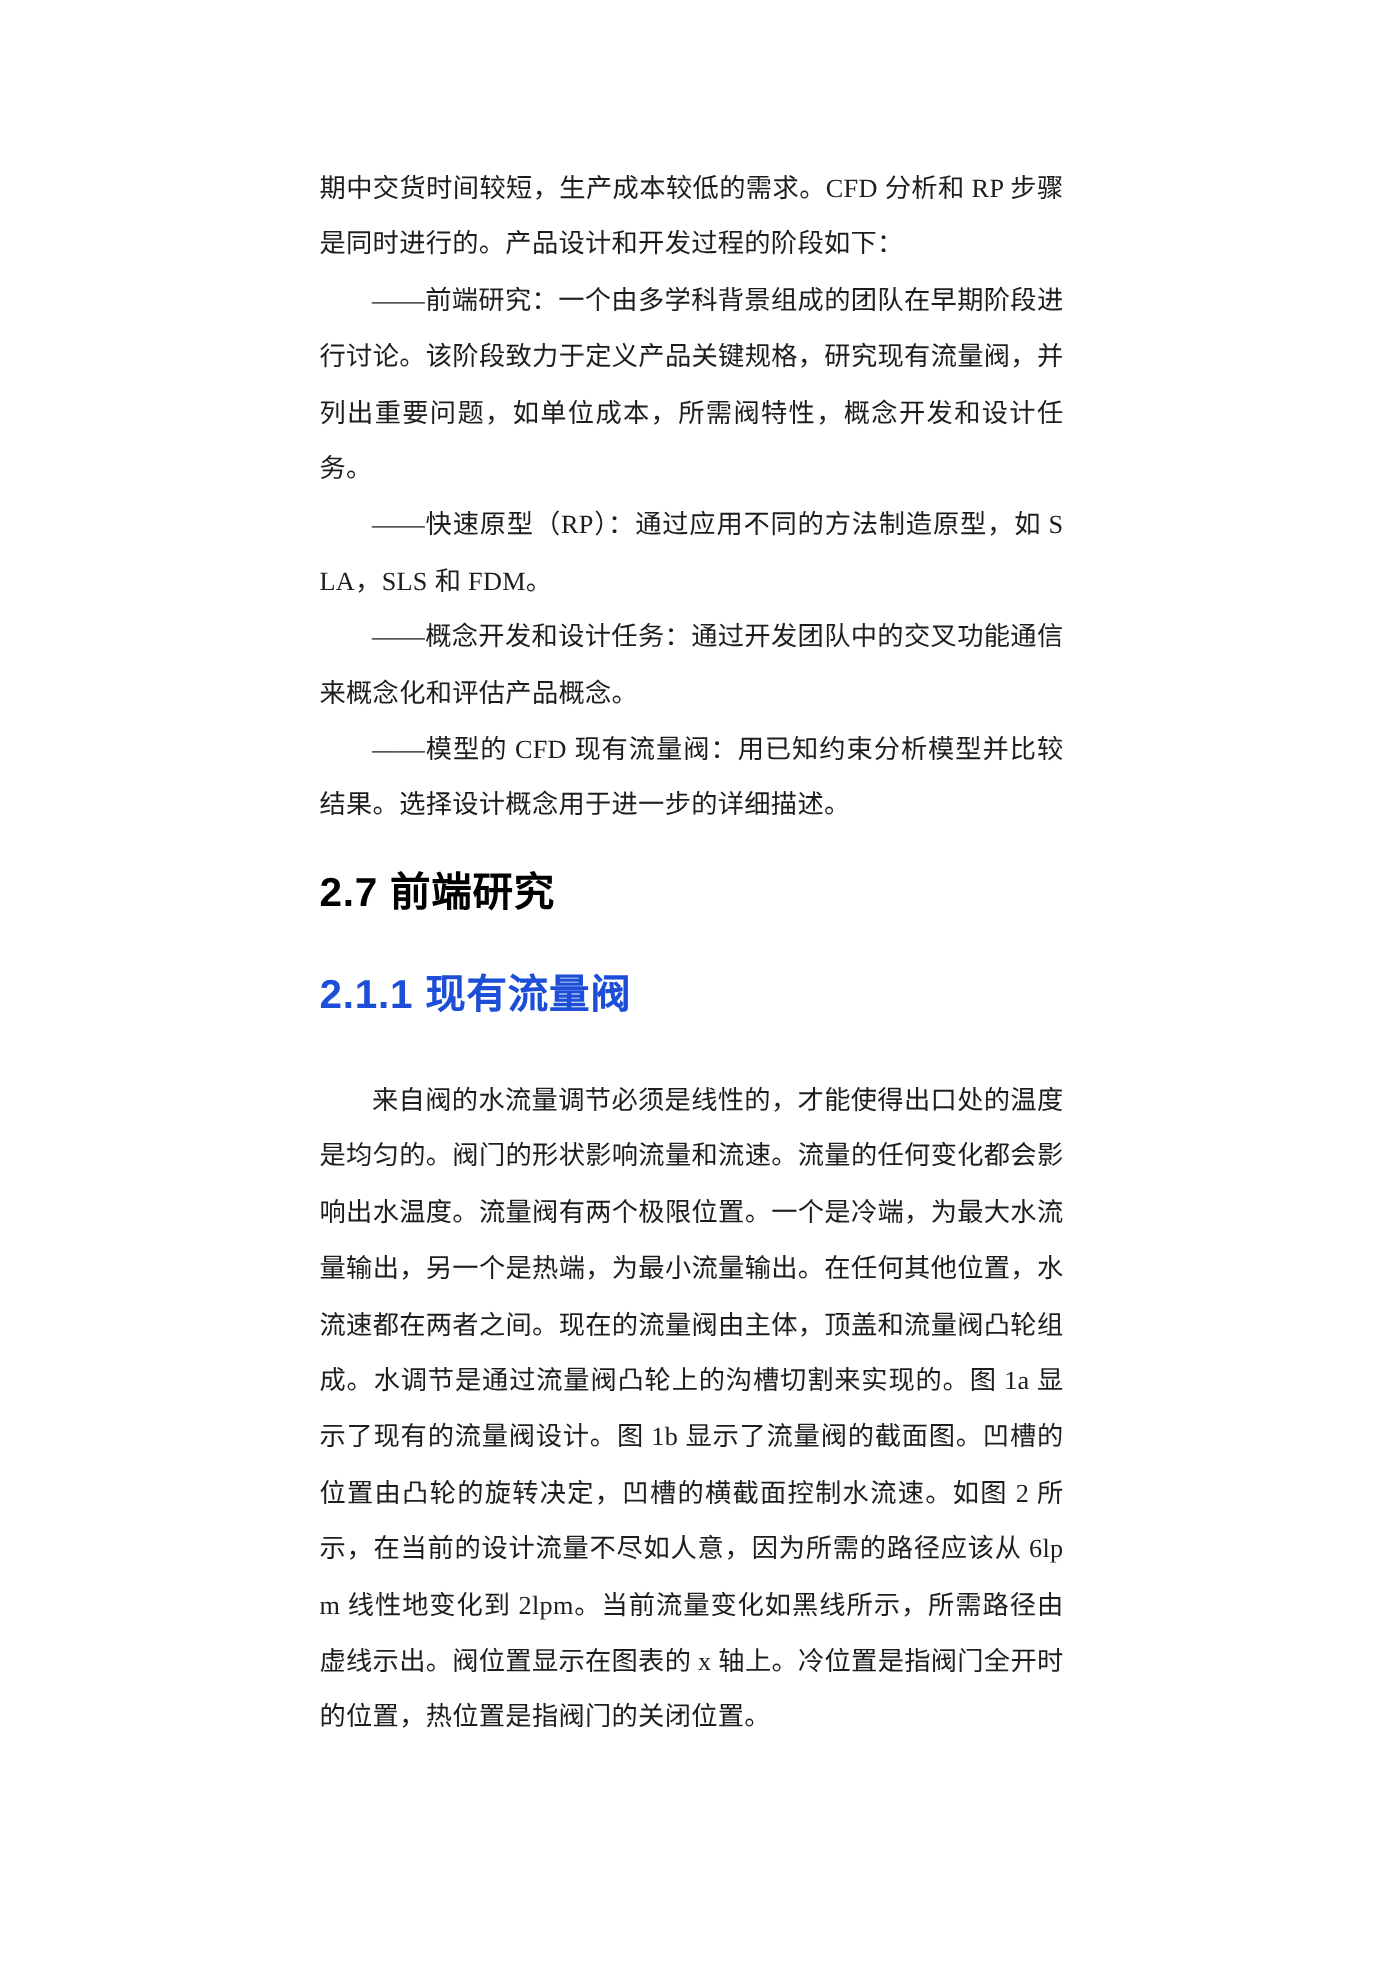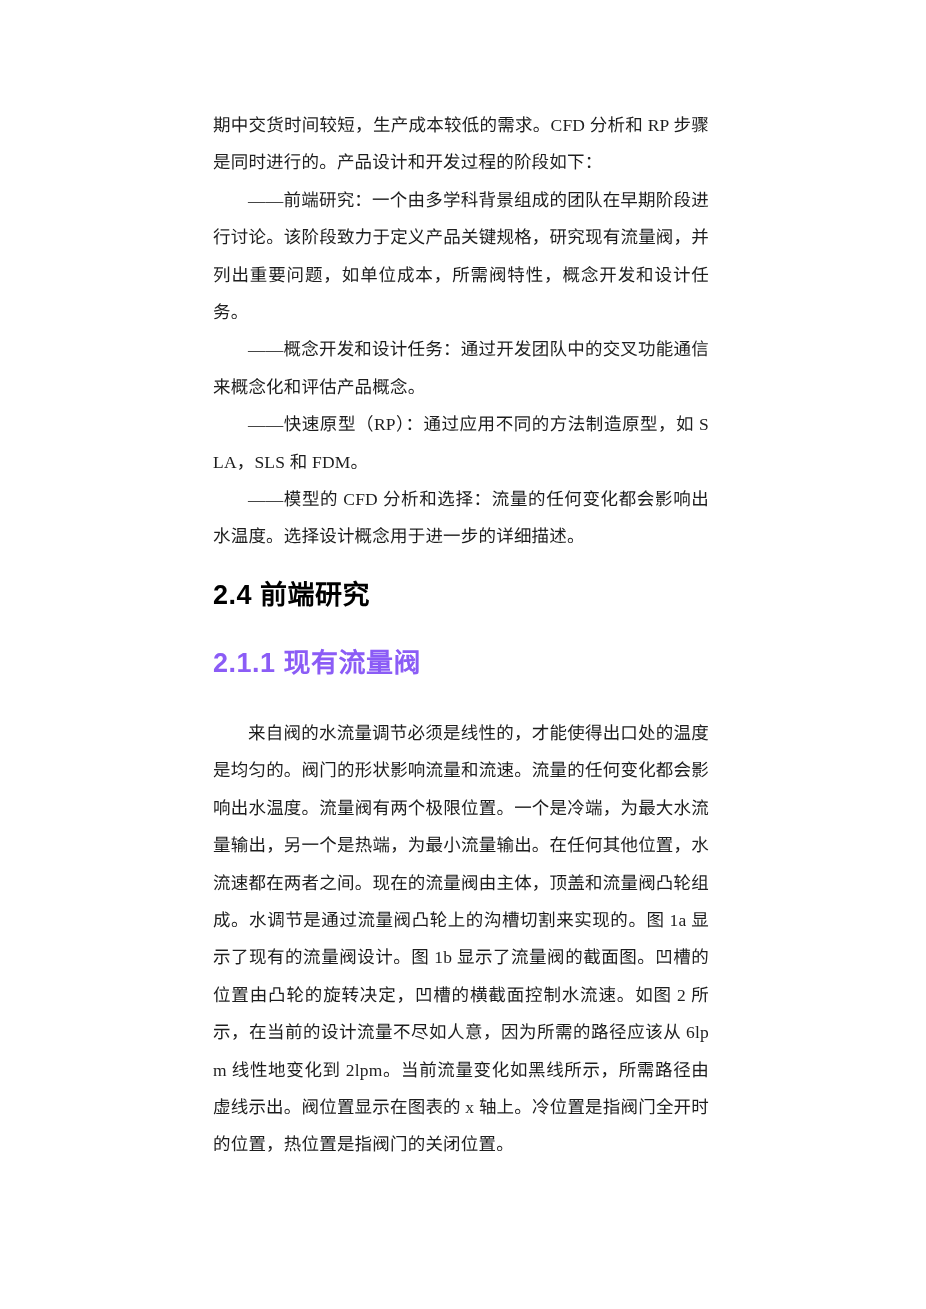--- a/index.html
+++ b/index.html
@@ -36,45 +36,45 @@
     font-weight: 700;
     color: #000000;
     font-size: 27px;
     line-height: 34px;
     margin: 22px 0 0 0;
     letter-spacing: 0.5px;
   }
   .heading-3 {
     font-family: "Liberation Sans", "DejaVu Sans", sans-serif;
     font-weight: 700;
-    color: #8b5cf6;
+    color: #1d4ed8;
     font-size: 27px;
     line-height: 34px;
     margin: 34px 0 0 0;
     letter-spacing: 0.5px;
   }
   .after-heading {
     margin-top: 35px;
   }
 </style>
 </head>
 <body>
 
 <div class="page">
 
   <p class="body-para">期中交货时间较短，生产成本较低的需求。CFD 分析和 RP 步骤是同时进行的。产品设计和开发过程的阶段如下：</p>
 
   <p class="body-para indent-2em">——前端研究：一个由多学科背景组成的团队在早期阶段进行讨论。该阶段致力于定义产品关键规格，研究现有流量阀，并列出重要问题，如单位成本，所需阀特性，概念开发和设计任务。</p>
 
+  <p class="body-para indent-2em">——快速原型（RP）：通过应用不同的方法制造原型，如 SLA，SLS 和 FDM。</p>
+
   <p class="body-para indent-2em">——概念开发和设计任务：通过开发团队中的交叉功能通信来概念化和评估产品概念。</p>
 
-  <p class="body-para indent-2em">——快速原型（RP）：通过应用不同的方法制造原型，如 SLA，SLS 和 FDM。</p>
-
-  <p class="body-para indent-2em">——模型的 CFD 分析和选择：流量的任何变化都会影响出水温度。选择设计概念用于进一步的详细描述。</p>
+  <p class="body-para indent-2em">——模型的 CFD 现有流量阀：用已知约束分析模型并比较结果。选择设计概念用于进一步的详细描述。</p>
 
 
-  <h2 class="heading-2">2.4 前端研究</h2>
+  <h2 class="heading-2">2.7 前端研究</h2>
 
   <h3 class="heading-3">2.1.1 现有流量阀</h3>
 
   <p class="body-para indent-2em after-heading">来自阀的水流量调节必须是线性的，才能使得出口处的温度是均匀的。阀门的形状影响流量和流速。流量的任何变化都会影响出水温度。流量阀有两个极限位置。一个是冷端，为最大水流量输出，另一个是热端，为最小流量输出。在任何其他位置，水流速都在两者之间。现在的流量阀由主体，顶盖和流量阀凸轮组成。水调节是通过流量阀凸轮上的沟槽切割来实现的。图 1a 显示了现有的流量阀设计。图 1b 显示了流量阀的截面图。凹槽的位置由凸轮的旋转决定，凹槽的横截面控制水流速。如图 2 所示，在当前的设计流量不尽如人意，因为所需的路径应该从 6lpm 线性地变化到 2lpm。当前流量变化如黑线所示，所需路径由虚线示出。阀位置显示在图表的 x 轴上。冷位置是指阀门全开时的位置，热位置是指阀门的关闭位置。</p>
 
 </div>
 
 </body></html>

